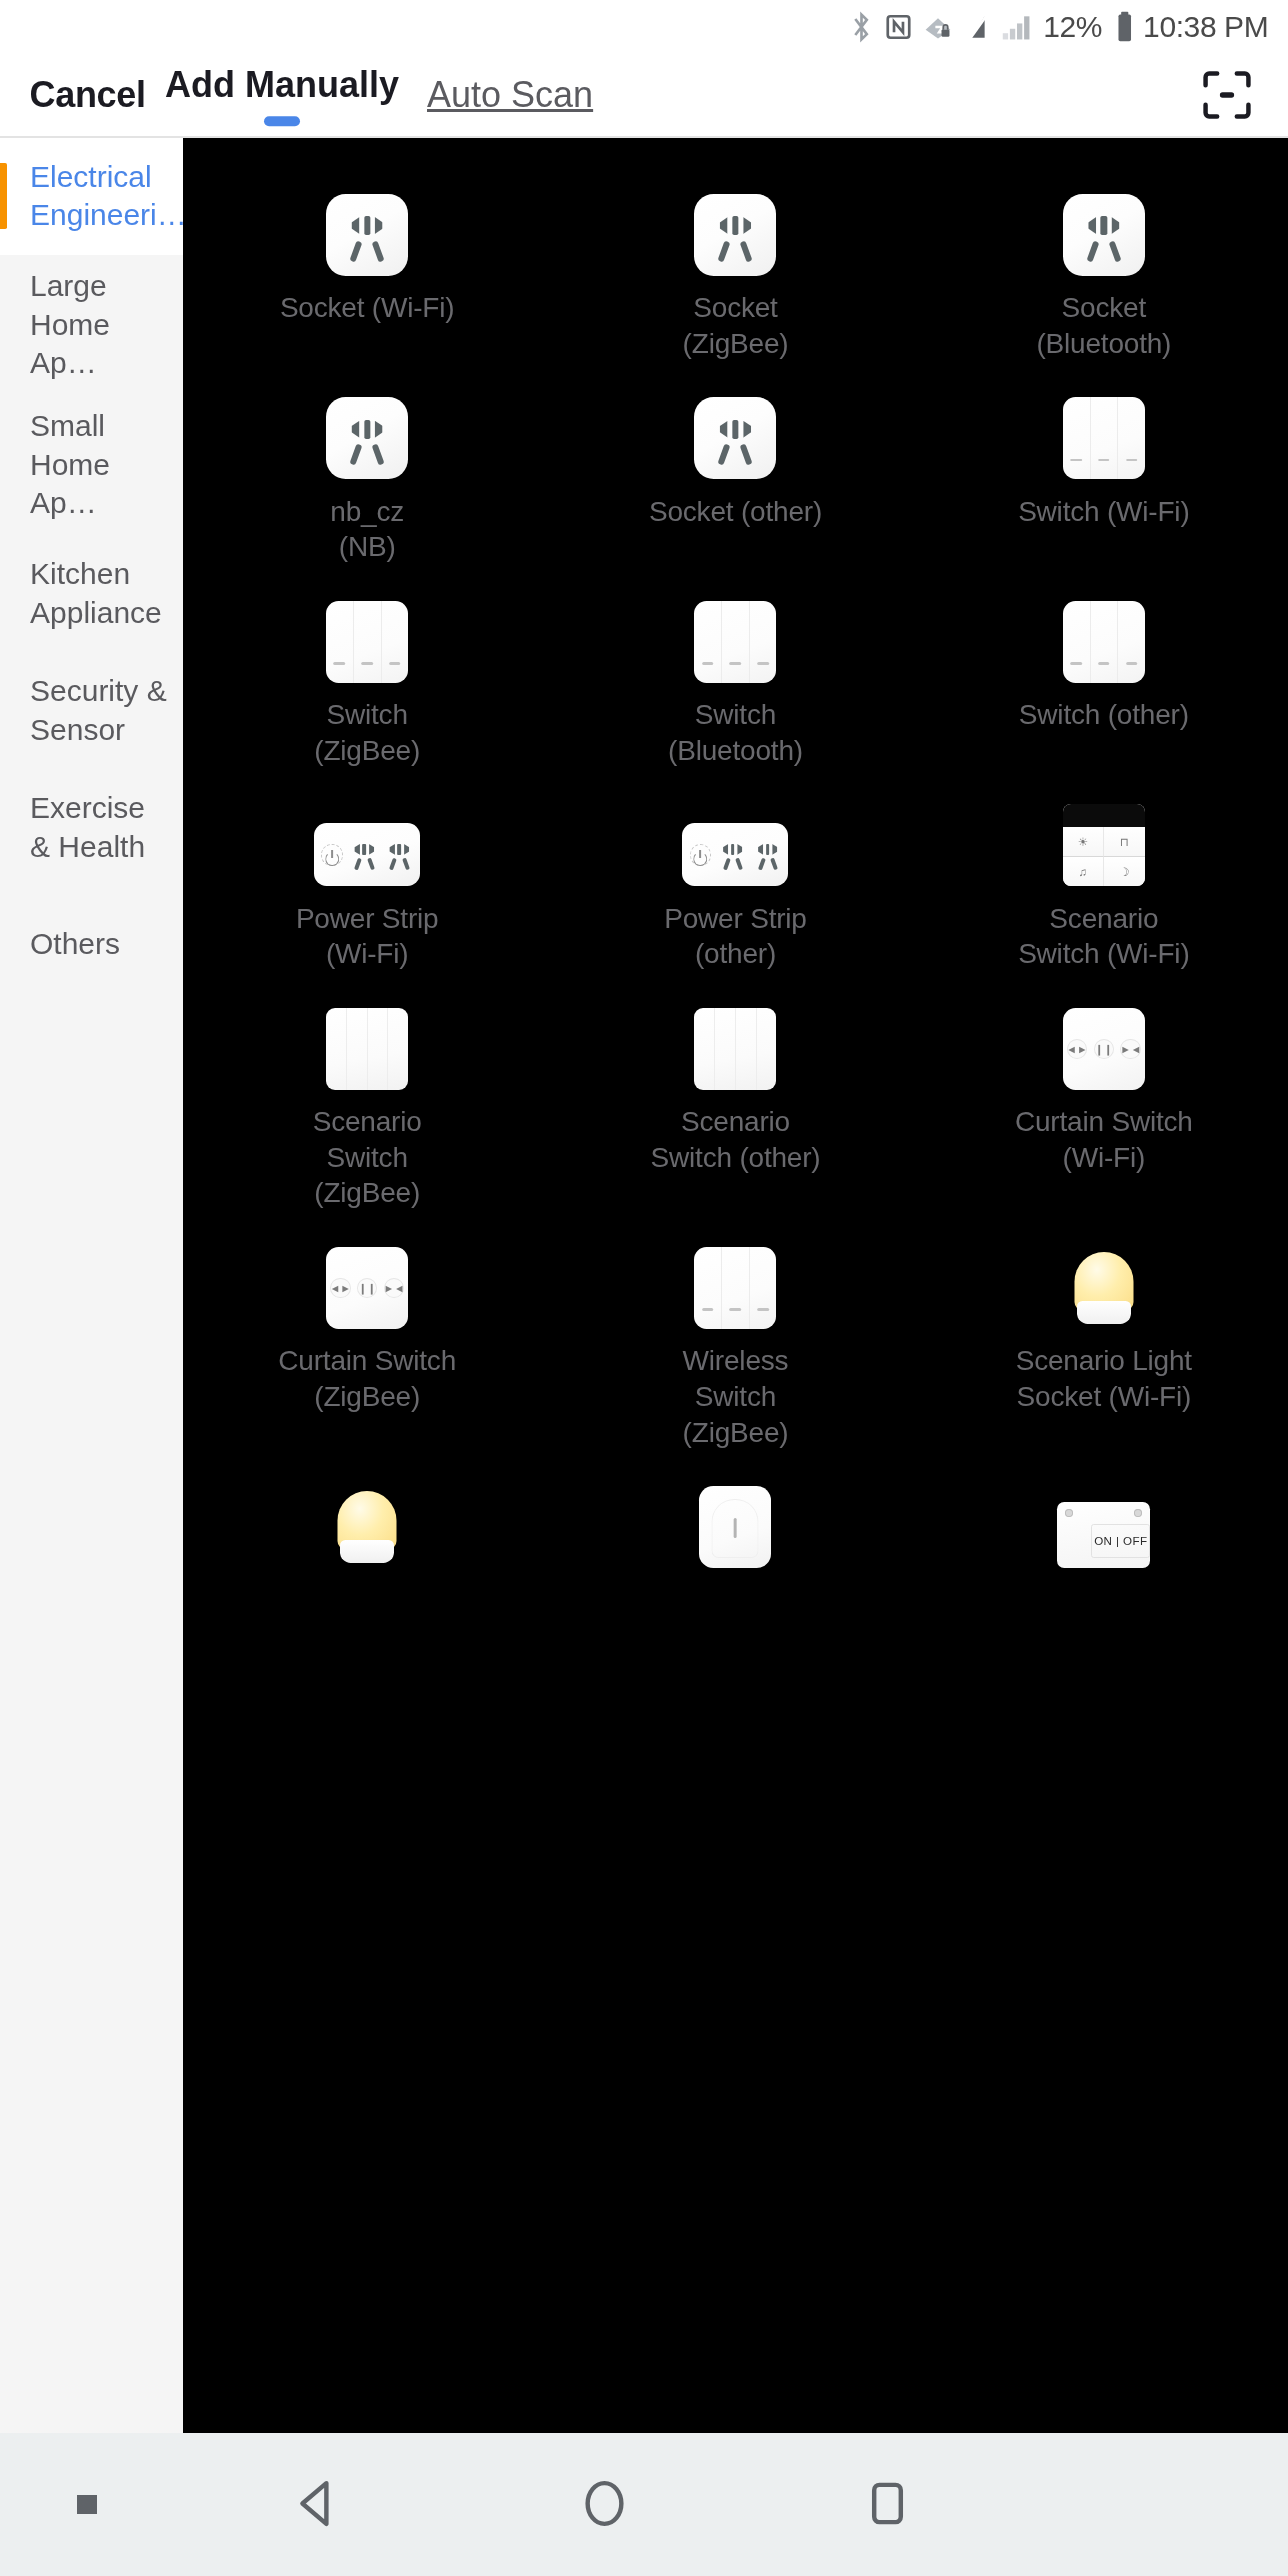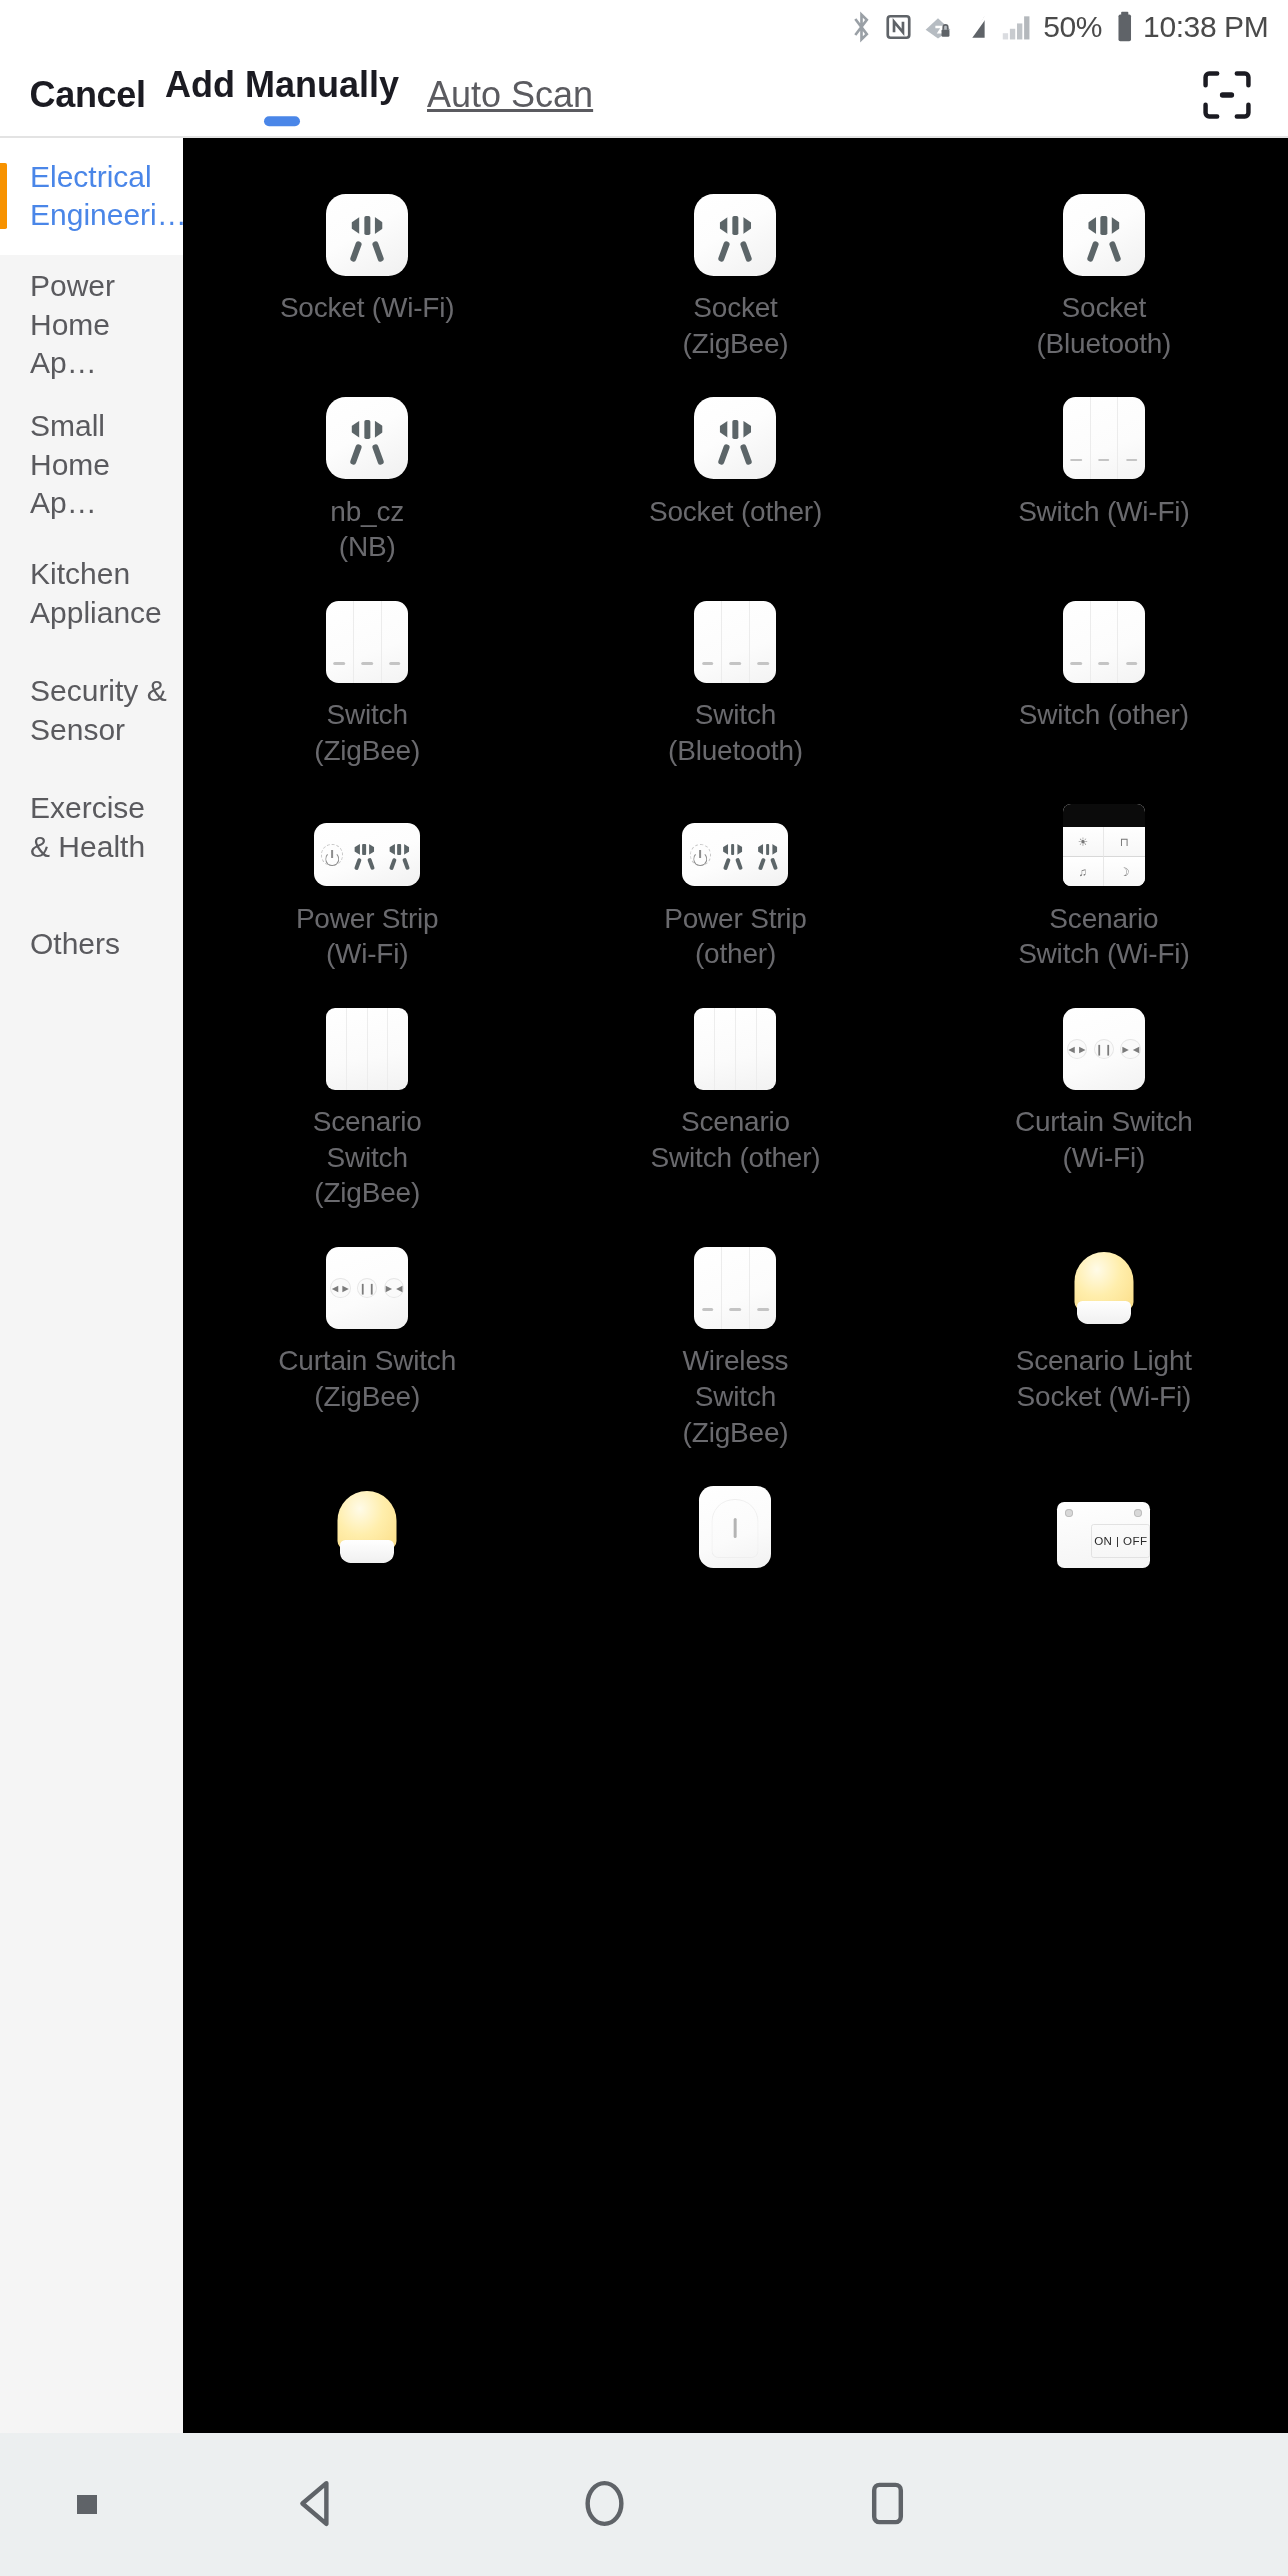--- a/index.html
+++ b/index.html
@@ -315,21 +315,21 @@
         </svg>
     </span>
     <span class="sb-icon">
       <svg width="32" height="34" viewBox="0 0 36 38">
         <rect x="2" y="26" width="6" height="7" fill="#dadce0"></rect>
         <rect x="10" y="21" width="6" height="12" fill="#c8cbcf"></rect>
         <rect x="18" y="15" width="6" height="18" fill="#bfc3c7"></rect>
         <rect x="26" y="7" width="6" height="26" fill="#b4b8bc"></rect>
       </svg>
     </span>
-    <span class="sb-text sb-batt-pct">50%</span>
+    <span class="sb-text sb-batt-pct">12%</span>
     <span class="sb-icon">
       <svg width="21.5" height="36" viewBox="0 0 24 40">
           <rect x="8" y="3" width="8" height="4" rx="1" fill="#5f6368"></rect>
           <rect x="5" y="6" width="14" height="30" rx="2" fill="#5f6368"></rect>
         </svg>
     </span>
     <span class="sb-text sb-clock">10:38 PM</span>
   </div>
 
   <div class="navbar">
@@ -351,21 +351,21 @@
   </div>
   <div class="nav-divider"></div>
 
   <div class="content">
 
     <div class="sidebar">
       <div class="side-item active">
         <span class="side-label">Electrical Engineeri…</span>
       </div>
       <div class="side-item">
-        <span class="side-label">Power Home Ap…</span>
+        <span class="side-label">Large Home Ap…</span>
       </div>
       <div class="side-item">
         <span class="side-label">Small Home Ap…</span>
       </div>
       <div class="side-item">
         <span class="side-label">Kitchen Appliance</span>
       </div>
       <div class="side-item">
         <span class="side-label">Security &amp; Sensor</span>
       </div>

